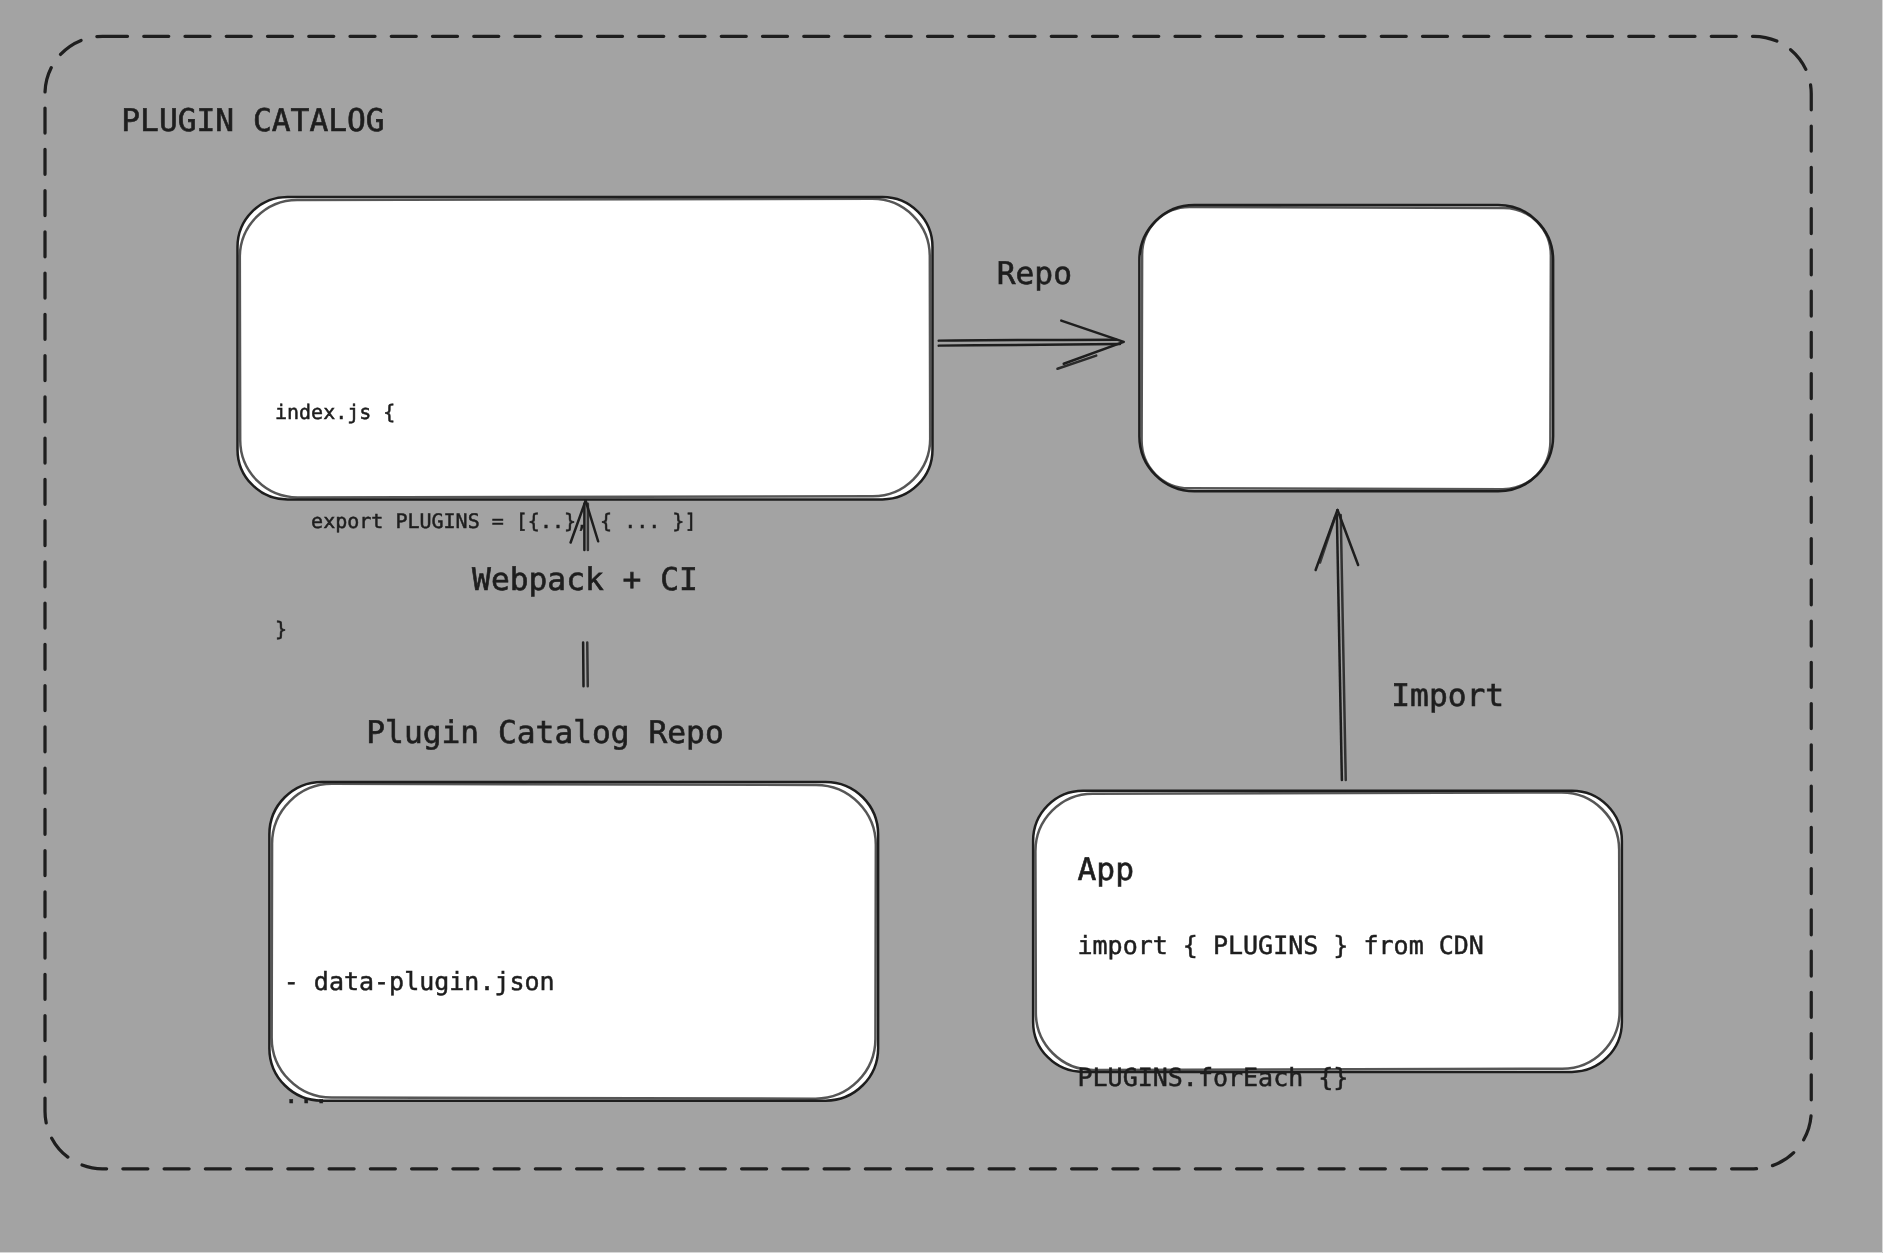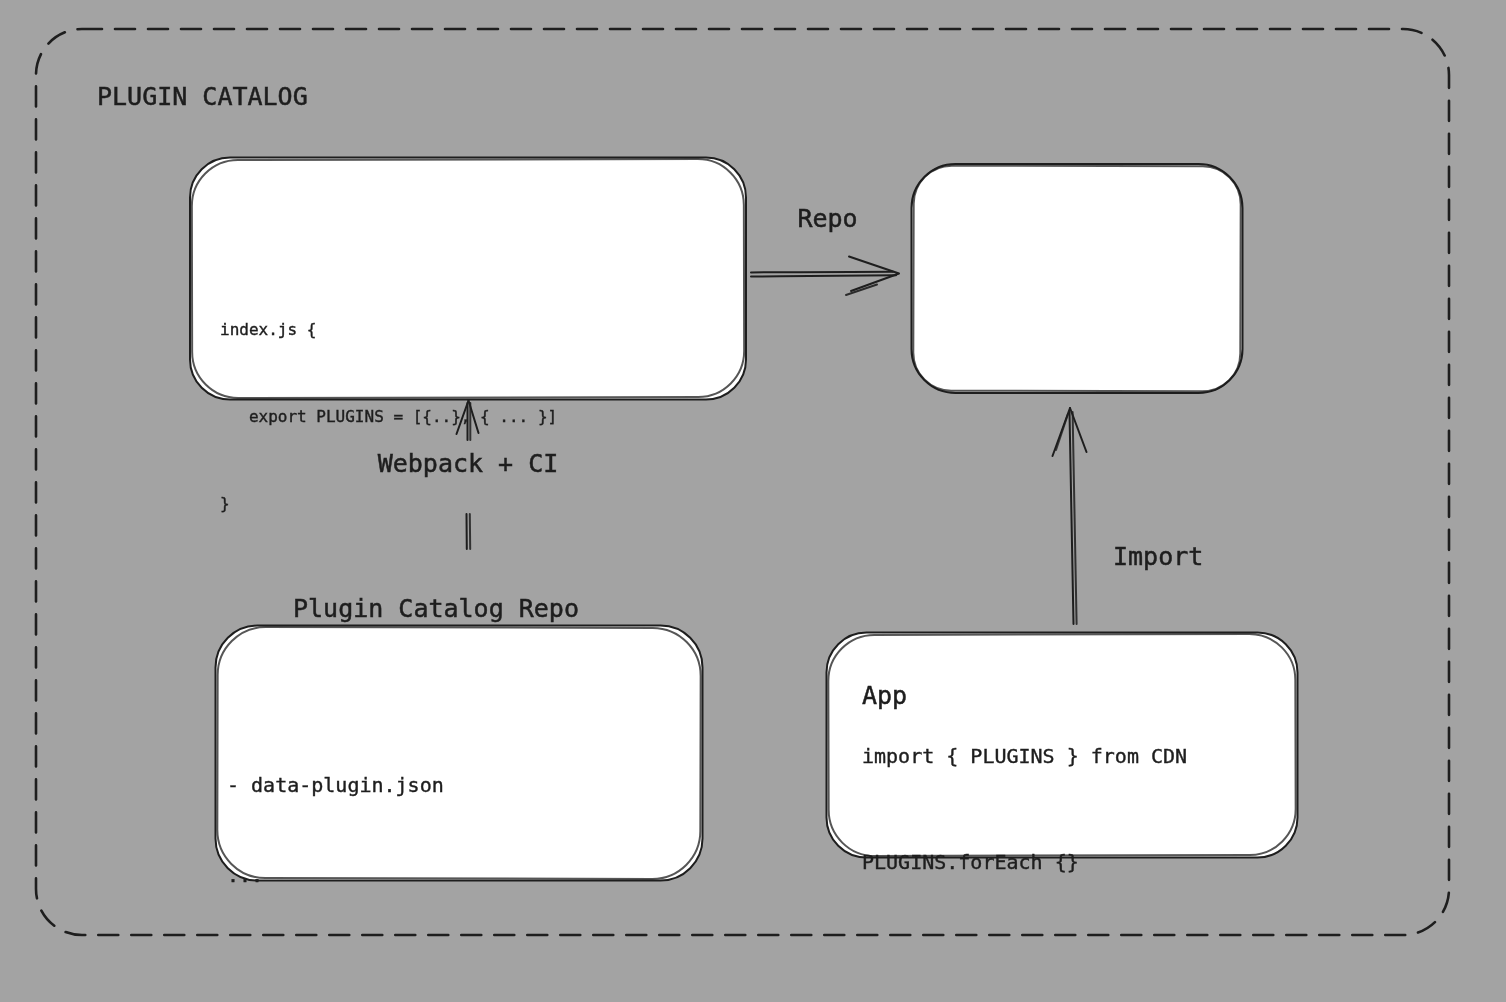--- a/index.html
+++ b/index.html
@@ -93,21 +93,21 @@
     <div>index.js {</div>
     <div>   export PLUGINS = [{..}, { ... }]</div>
     <div>}</div>
   </div>
 
   <div class="txt lbl center" style="left:765px; top:206px; width:125px;">Repo</div>
 
 
   <div class="txt lbl center" style="left:318px; top:451px; width:300px;">Webpack + CI</div>
 
-  <div class="txt lbl center" style="left:286px; top:573px; width:300px;margin-top:23px;">Plugin Catalog Repo</div>
+  <div class="txt lbl center" style="left:286px; top:573px; width:300px;">Plugin Catalog Repo</div>
   <div class="txt code25" style="left:227px; top:710px;">
     <div>- data-plugin.json</div>
     <div>...</div>
   </div>
 
   <div class="txt lbl" style="left:1113px; top:496px;margin-top:48px;">Import</div>
 
   <div class="txt lbl" style="left:862px; top:683px;">App</div>
   <div class="txt code25" style="left:862px; top:741px;">import { PLUGINS } from CDN</div>
   <div class="txt code25" style="left:862px; top:847px;">PLUGINS.forEach {}</div>

